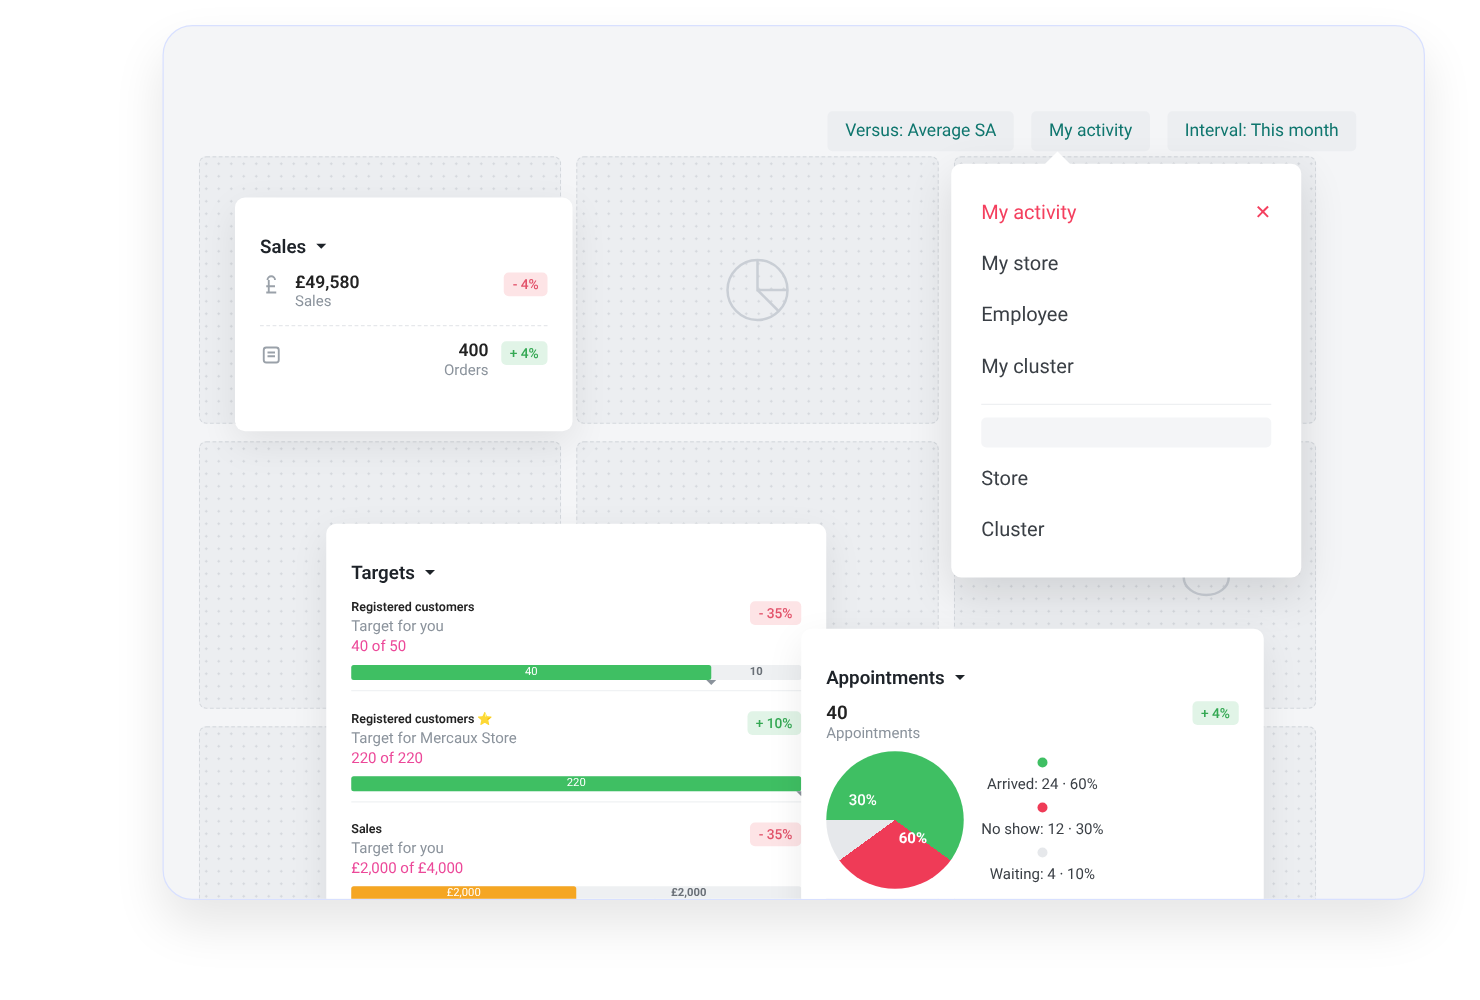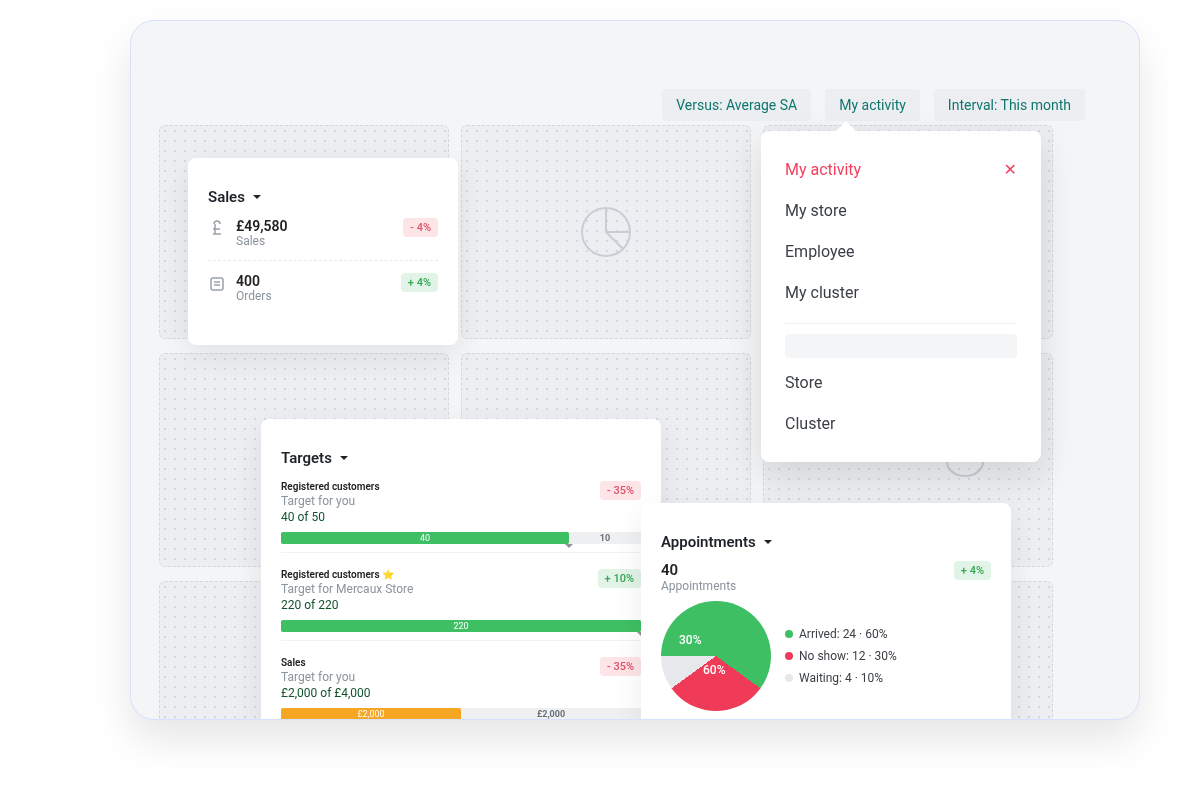--- a/index.html
+++ b/index.html
@@ -54,51 +54,51 @@
     position:absolute; background:#fff; border-radius:8px;
     box-shadow:0 10px 30px rgba(0,0,0,0.08);
     padding:30px 20px;
   }
   .card-title { font-size:15px; font-weight:600; color:#1e2329; display:flex; align-items:center; gap:6px; cursor:pointer;}
   .caret::after{ content:""; display:inline-block; border:4px solid transparent; border-top-color:#1e2329; margin-left:2px; transform:translateY(2px);}
 
   
   .sales-card { top:137px; left:57px; width:270px; }
   .metric-row { display:flex; align-items:flex-start; padding:12px 0; gap:10px;}
-  .metric-row + .metric-row { border-top:1px dashed #e6e8eb; }
+  .metric-row + .metric-row { border-top:1px dashed #e6e8eb;text-align:right; }
   .metric-icon { width:18px; height:18px; flex:0 0 18px; margin-top:2px;}
   .metric-icon svg{stroke:#9aa1a9;fill:none;stroke-width:1.5;}
   .metric-text { flex:1; }
   .metric-val { font-size:14px; font-weight:600; color:#222; }
   .metric-lbl { font-size:12px; color:#8b939c; }
   .badge { font-size:11px; padding:3px 7px; border-radius:4px; font-weight:500;}
   .badge.neg { background:#fde4e6; color:#e2526a; }
   .badge.pos { background:#e1f4e7; color:#34a853; }
 
   
   .targets-card { top:365px; left:130px; width:400px; height:400px; overflow:hidden;margin-top:33px;}
   .target-block{ padding:16px 0 8px; border-top:1px solid #f0f2f4;}
   .target-block:first-of-type{border-top:none; padding-top:14px;}
   .t-head{display:flex;justify-content:space-between;align-items:flex-start;}
   .t-title{font-size:10px;font-weight:600;color:#222;}
   .t-sub{font-size:12px;color:#8b939c; margin-top:2px;}
-  .t-prog{font-size:12px;color:#14532d;margin-top:2px;}
+  .t-prog{font-size:12px;color:#ec4899;margin-top:2px;}
   .bar{position:relative;height:12px;background:#eef0f2;border-radius:2px;margin-top:8px;overflow:visible;}
   .bar-fill{position:absolute;left:0;top:0;bottom:0;border-radius:2px;display:flex;align-items:center;justify-content:center;font-size:9px;color:#fff;}
   .bar-rest{position:absolute;top:0;bottom:0;right:0;display:flex;align-items:center;justify-content:center;font-size:9px;color:#6a7077;font-weight:bold;}
   .bar-marker{position:absolute;top:12px;width:0;height:0;border:4px solid transparent;border-top-color:#8b939c;}
 
   
   .appt-card { top:482px; left:510px; width:370px;}
   .appt-head{display:flex;justify-content:space-between;align-items:flex-start;margin-top:10px;}
   .appt-body{display:flex;gap:14px;align-items:center;margin-top:8px;}
   .pie{position:relative;width:110px;height:110px;border-radius:50%;}
   .pie-label{position:absolute;font-size:12px;color:#fff;font-weight:500;}
   .legend{font-size:12px;color:#3a3f45;display:flex;flex-direction:column;gap:8px;}
-  .legend-row{display:flex;align-items:center;gap:6px;}
+  .legend-row{display:flex;align-items:center;gap:6px;flex-direction:column;}
   .dot{width:8px;height:8px;border-radius:50%;}
 
   
 </style>
 </head>
 <body>
 
 <div class="window">
 
   <div class="tile" style="top:104px;left:28px;width:290px;height:214px"></div>
@@ -250,21 +250,21 @@
     <div class="card-title caret">Appointments</div>
     <div class="appt-head">
       <div>
         <div class="metric-val" style="font-size:15px">40</div>
         <div class="metric-lbl">Appointments</div>
       </div>
       <span class="badge pos">+ 4%</span>
     </div>
     <div class="appt-body">
       <div class="pie" id="pie" style="background: conic-gradient(from -90deg, rgb(63, 191, 99) 0%, rgb(63, 191, 99) 60%, rgb(239, 59, 87) 60%, rgb(239, 59, 87) 90%, rgb(230, 232, 235) 90%, rgb(230, 232, 235) 100%);">
-          <div class="pie-label" style="left: 42px; top: 62px;">60%</div>
+          <div class="pie-label" style="left: 58px; top: 62px; font-weight: bold;">60%</div>
           <div class="pie-label" style="left: 18px; top: 32px;">30%</div>
         </div>
       <div class="legend" id="legend">
           <div class="legend-row">
             <span class="dot" style="background:#3fbf63"></span>
             <span>Arrived: 24 · 60%</span>
           </div>
           <div class="legend-row">
             <span class="dot" style="background:#ef3b57"></span>
             <span>No show: 12 · 30%</span>

